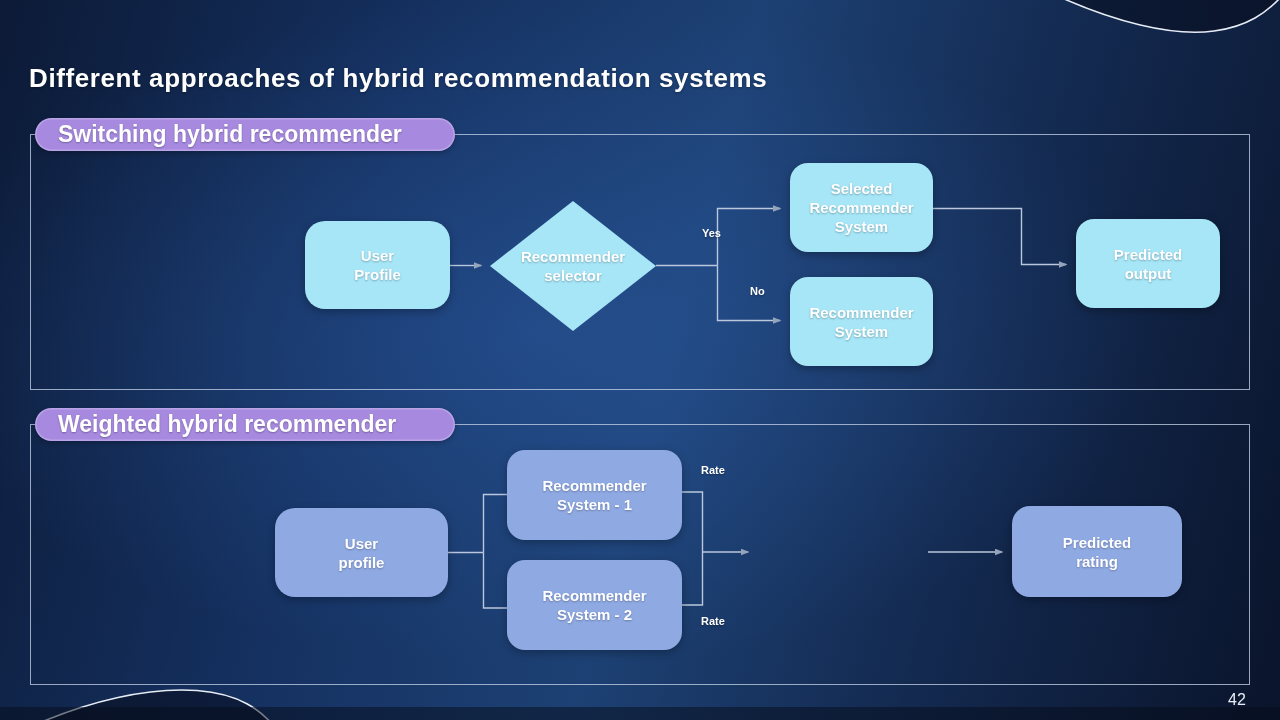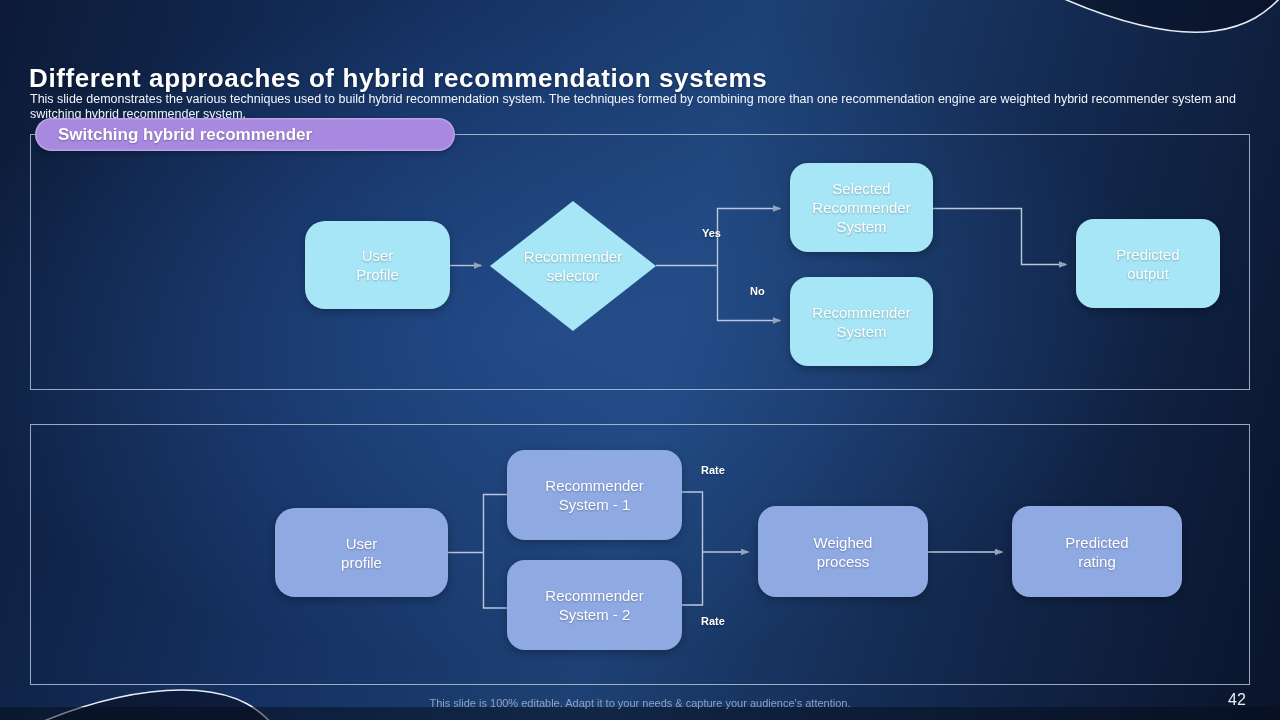--- a/index.html
+++ b/index.html
@@ -20,29 +20,29 @@
     left:30px;top:79px;width:1220px;font-size:12.5px;line-height:15.5px;color:#f2f6fc;
   }
   .panel{
     border:1px solid rgba(190,204,226,0.8);
   }
   .panel-1{left:30px;top:134px;width:1218px;height:254px;}
   .panel-2{left:30px;top:424px;width:1218px;height:259px;}
   .pill{
     height:33px;width:420px;border-radius:17px;background:#a78ae0;
     display:flex;align-items:center;padding-left:23px;box-sizing:border-box;
-    font-size:17px;font-weight:bold;color:#fff;
+    font-size:23px;font-weight:bold;color:#fff;
     box-shadow:inset 0 0 0 1.5px rgba(255,255,255,0.22), 0 2px 5px rgba(0,0,0,0.25);
     text-shadow:0 1px 2px rgba(0,0,0,0.3);
   }
   .pill-1{left:35px;top:118px;}
   .pill-2{left:35px;top:408px;}
   .node{
     display:flex;align-items:center;justify-content:center;text-align:center;
-    font-weight:normal;font-size:15px;line-height:19px;color:#fff;
+    font-weight:bold;font-size:15px;line-height:19px;color:#fff;
     white-space:pre-line;border-radius:18px;box-sizing:border-box;
     text-shadow:0 1px 2px rgba(0,0,0,0.28);
     box-shadow:0 3px 8px rgba(0,0,0,0.28);
   }
   .cyan{background:#a6e6f7;}
   .peri{background:#8fa9e3;}
   .diamond{
     left:490px;top:201px;width:166px;height:130px;background:#a6e6f7;
     clip-path:polygon(50% 0,100% 50%,50% 100%,0 50%);
   }
@@ -66,28 +66,30 @@
 <div class="stage">
 
   <svg class="abs svg-layer">
     <path d="M1062,-2 C1112,20 1170,37 1214,31 C1248,26.5 1267,12 1281,-3 L1281,-2 Z" fill="rgba(7,13,29,0.55)" stroke="#e6ecf5" stroke-width="1.6"></path>
     <path d="M30,727 C88,701 148,687 197,690.5 C241,694 260,710 275,727 Z" fill="rgba(7,13,29,0.55)" stroke="#e6ecf5" stroke-width="1.6"></path>
   </svg>
 
   <div class="abs footer-band"></div>
 
   <h1 class="abs slide-title">Different approaches of hybrid recommendation systems</h1>
-  <p class="abs slide-desc">This slide demonstrates the various techniques used to build hybrid recommendation system. The techniques formed by combining more than one recommendation engine are weighted hybrid recommender system and switching hybrid recommender system.</p>
 
   <div class="abs panel panel-1"></div>
   <div class="abs pill pill-1">
     <span>Switching hybrid recommender</span>
   </div>
 
   <div class="abs panel panel-2"></div>
+  <div class="abs pill pill-2">
+    <span>Weighted hybrid recommender</span>
+  </div>
 
   <svg class="abs svg-layer">
     <defs>
       <marker id="arr" markerWidth="9" markerHeight="7" refX="7.5" refY="3.5" orient="auto" markerUnits="userSpaceOnUse">
         <path d="M0,0 L9,3.5 L0,7 Z" fill="#96a4bb"></path>
       </marker>
     </defs>
     <g stroke="#bac7dd" stroke-width="1.4" fill="none">
 
       <path d="M450,265.5 H481" marker-end="url(#arr)"></path>
@@ -119,23 +121,20 @@
 output</div>
   <div class="abs edge-label" style="left:702px;top:227px;">Yes</div>
   <div class="abs edge-label" style="left:706px;top:285px;margin-left:44px;">No</div>
 
   <div class="abs node peri" style="left:275px;top:508px;width:173px;height:89px;border-radius:20px;">User
 profile</div>
   <div class="abs node peri" style="left:507px;top:450px;width:175px;height:90px;">Recommender
 System - 1</div>
   <div class="abs node peri" style="left:507px;top:560px;width:175px;height:90px;">Recommender
 System - 2</div>
-  <div class="abs node peri" style="left:758px;top:506px;width:170px;height:91px;">Weighed
-process</div>
   <div class="abs node peri" style="left:1012px;top:506px;width:170px;height:91px;">Predicted
 rating</div>
   <div class="abs edge-label" style="left:701px;top:464px;">Rate</div>
   <div class="abs edge-label" style="left:701px;top:615px;">Rate</div>
 
-  <div class="abs footer-note">This slide is 100% editable. Adapt it to your needs &amp; capture your audience's attention.</div>
   <div class="abs page-number">42</div>
 
 </div>
 
 </body></html>

